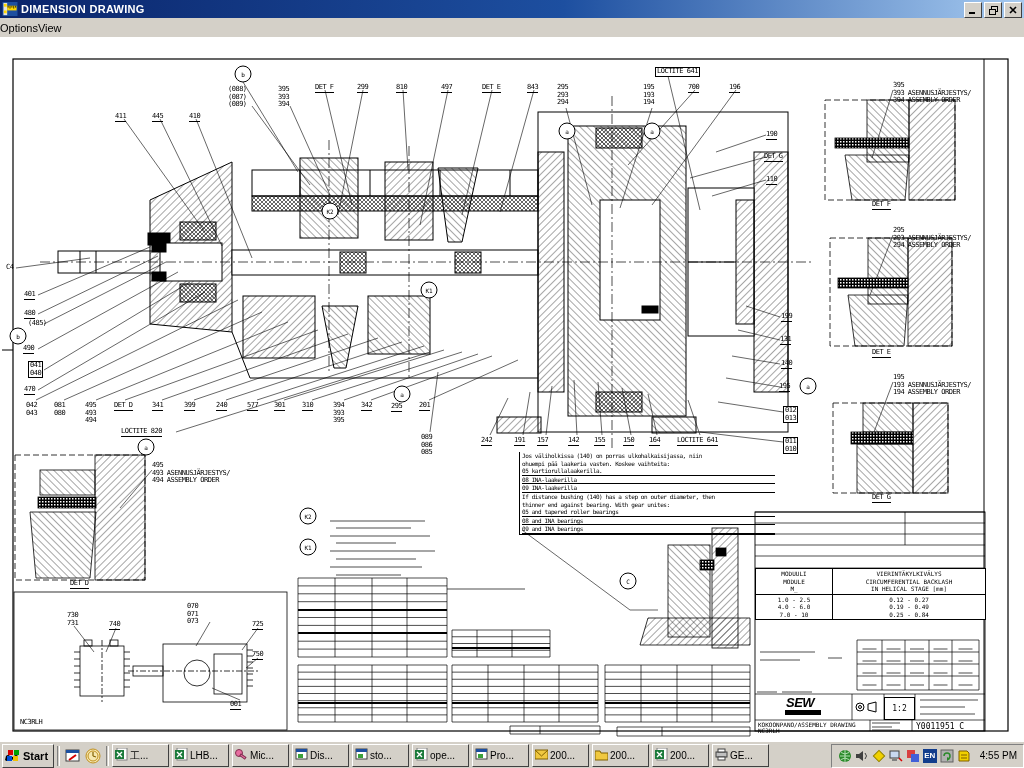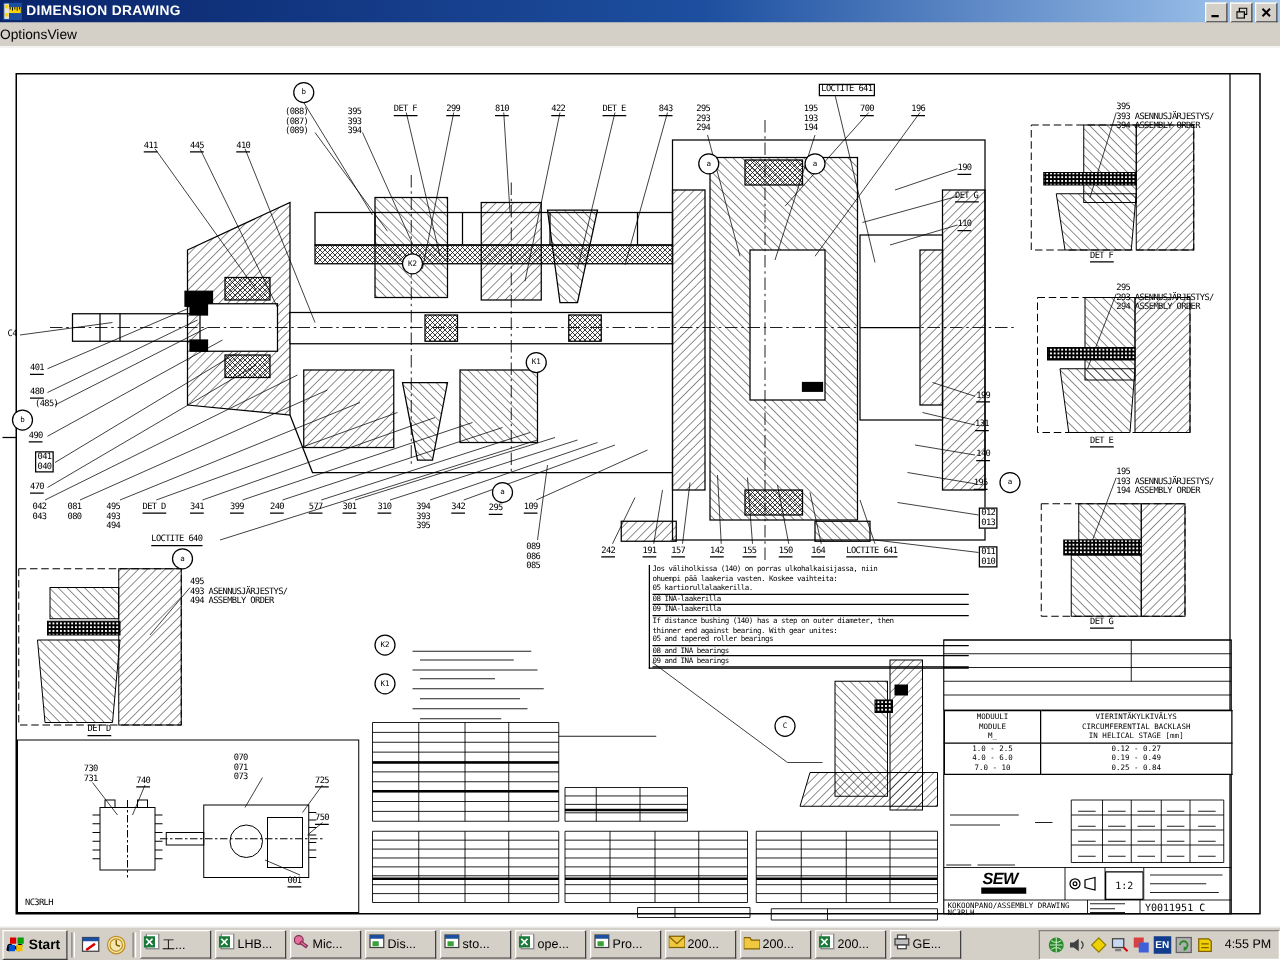--- a/index.html
+++ b/index.html
@@ -426,21 +426,21 @@
   <div id="callouts">
       <div class="callout" style="left: 228px; top: 86px;">(088)
 (087)
 (089)</div>
       <div class="callout" style="left: 278px; top: 86px;">395
 393
 394</div>
       <div class="callout u" style="left: 315px; top: 84px;">DET F</div>
       <div class="callout u" style="left: 357px; top: 84px;">299</div>
       <div class="callout u" style="left: 396px; top: 84px;">810</div>
-      <div class="callout u" style="left: 441px; top: 84px;">422</div>
+      <div class="callout u" style="left: 441px; top: 84px;">497</div>
       <div class="callout u" style="left: 482px; top: 84px;">DET E</div>
       <div class="callout u" style="left: 527px; top: 84px;">843</div>
       <div class="callout" style="left: 557px; top: 84px;">295
 293
 294</div>
       <div class="callout" style="left: 643px; top: 84px;">195
 193
 194</div>
       <div class="callout u" style="left: 688px; top: 84px;">700</div>
       <div class="callout u" style="left: 729px; top: 84px;">196</div>
@@ -483,41 +483,41 @@
       <div class="callout u" style="left: 184px; top: 402px;">399</div>
       <div class="callout u" style="left: 216px; top: 402px;">240</div>
       <div class="callout u" style="left: 247px; top: 402px;">577</div>
       <div class="callout u" style="left: 274px; top: 402px; text-align: center;">301</div>
       <div class="callout u" style="left: 302px; top: 402px;">310</div>
       <div class="callout" style="left: 333px; top: 402px;">394
 393
 395</div>
       <div class="callout u" style="left: 361px; top: 402px;">342</div>
       <div class="callout u" style="left: 391px; top: 403px;">295</div>
-      <div class="callout u" style="left: 419px; top: 402px;">109</div>
+      <div class="callout u" style="left: 419px; top: 402px;">201</div>
       <div class="callout" style="left: 421px; top: 434px;">089
 086
 085</div>
       <div class="callout u" style="left: 481px; top: 437px;">242</div>
       <div class="callout u" style="left: 514px; top: 437px;">191</div>
       <div class="callout u" style="left: 537px; top: 437px;">157</div>
       <div class="callout u" style="left: 568px; top: 437px;">142</div>
       <div class="callout u" style="left: 594px; top: 437px;">155</div>
       <div class="callout u" style="left: 623px; top: 437px;">150</div>
       <div class="callout u" style="left: 649px; top: 437px;">164</div>
       <div class="callout u" style="left: 677px; top: 437px;">LOCTITE 641</div>
       <div class="callout u" style="left: 781px; top: 313px;">199</div>
       <div class="callout u" style="left: 780px; top: 336px;">131</div>
       <div class="callout u" style="left: 781px; top: 360px;">140</div>
       <div class="callout u" style="left: 779px; top: 383px;">195</div>
       <div class="callout box" style="left: 783px; top: 406px;">012
 013</div>
       <div class="callout box" style="left: 783px; top: 437px;">011
 010</div>
-      <div class="callout u" style="left: 121px; top: 428px;">LOCTITE 640</div>
+      <div class="callout u" style="left: 121px; top: 428px;">LOCTITE 820</div>
       <div class="callout" style="left: 152px; top: 462px;">495
 493 ASENNUSJÄRJESTYS/
 494 ASSEMBLY ORDER</div>
       <div class="callout u" style="left: 70px; top: 580px;">DET D</div>
       <div class="callout" style="left: 67px; top: 612px;">730
 731</div>
       <div class="callout u" style="left: 109px; top: 621px;">740</div>
       <div class="callout" style="left: 187px; top: 603px;">070
 071
 073</div>

